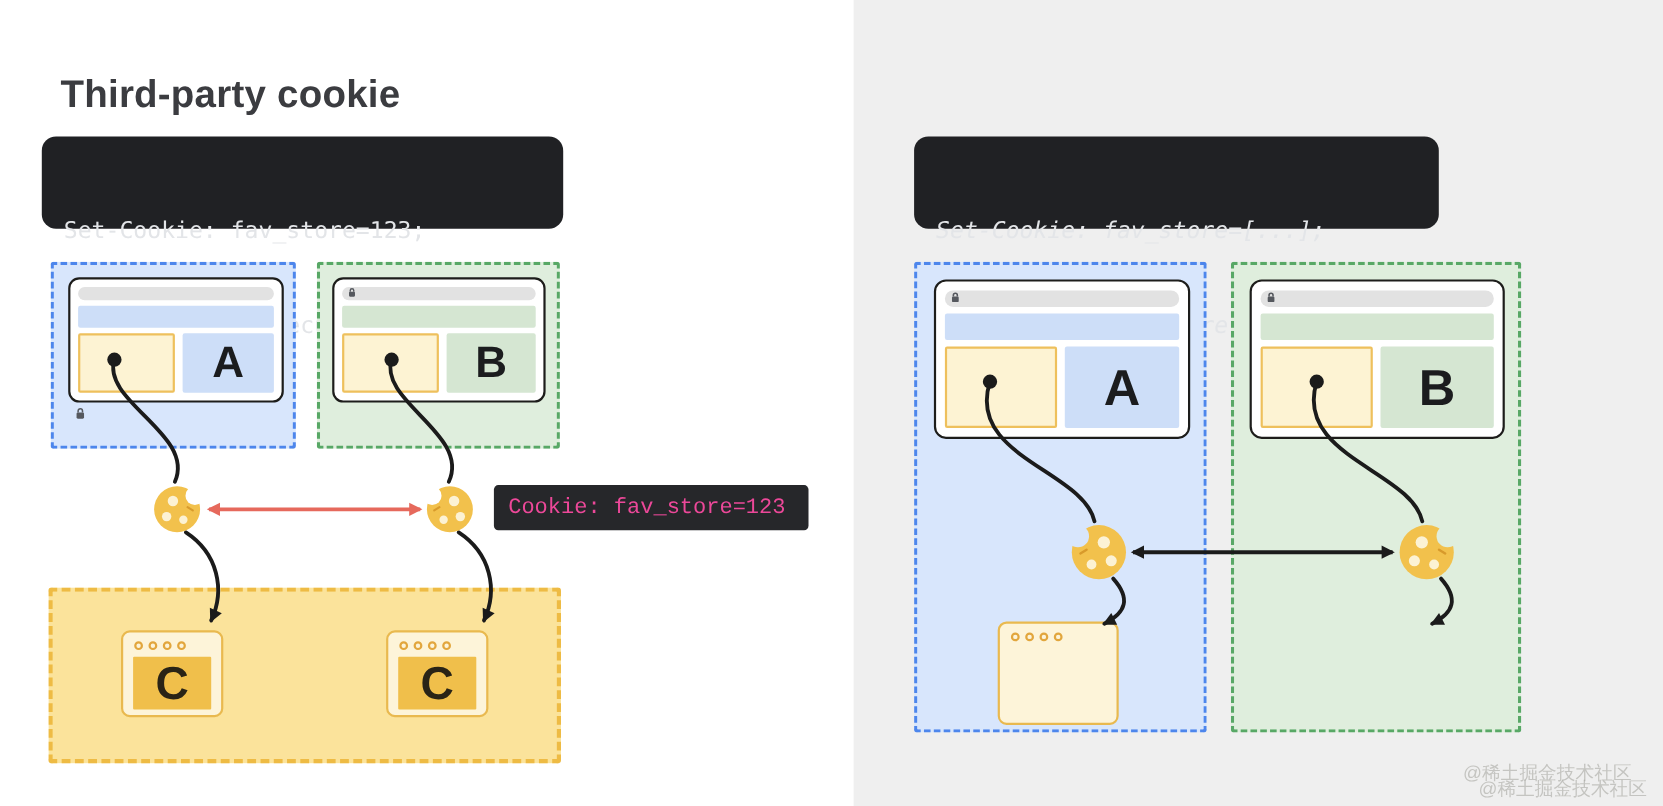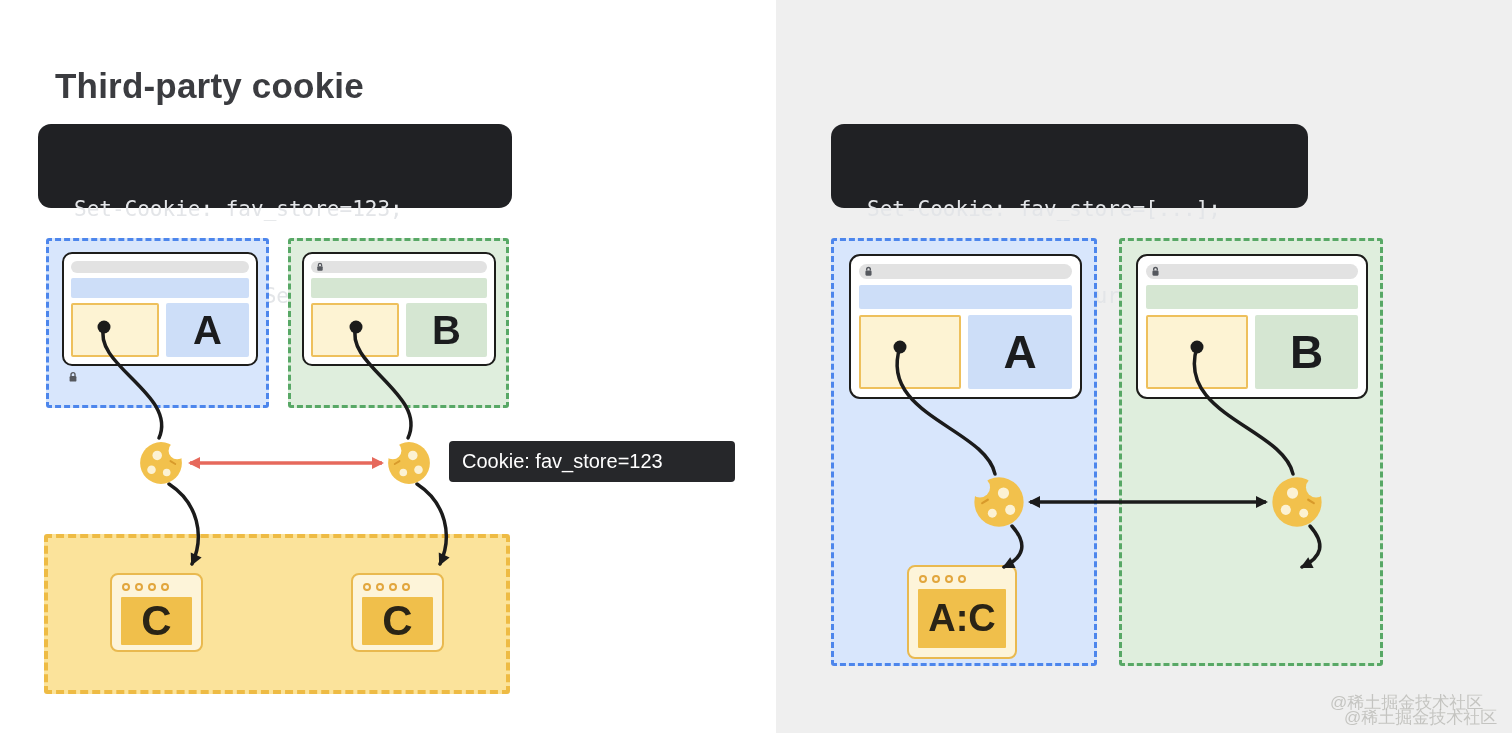--- a/index.html
+++ b/index.html
@@ -15,24 +15,24 @@
     position:absolute; margin:0; font-size:35px; font-weight:600;
     letter-spacing:0.2px; color:#3b3c40;
   }
   .title.left  { left:55px;  top:66px; }
   .title.right { left:840px; top:66px; }
 
   .code {
     position:absolute; box-sizing:border-box; border-radius:13px;
     background:var(--code-bg,#202124); color:var(--code-text,#e3e5e8);
     font-family:"DejaVu Sans Mono","Liberation Mono",monospace;
-    font-size:21px; line-height:29px; padding:13px 36px; white-space:pre;
+    font-size:21px; line-height:29px; padding:13px 20px; white-space:pre;
   }
   .code.left-code  { left:38px;  top:124px; width:474px; height:84px; }
-  .code.right-code { left:831px; top:124px; width:477px; height:84px; }
+  .code.right-code { left:831px; top:124px; width:477px; height:84px;font-style:italic; }
   .code .kw { color:var(--partitioned-keyword,#4d84f2); }
 
   .dashed { position:absolute; box-sizing:border-box; border-radius:3px; }
   .dashed.blue  { background:var(--site-a-fill,#d8e6fc); border:3px dashed var(--site-a-border,#4d86ec); }
   .dashed.green { background:var(--site-b-fill,#dfeedd); border:3px dashed var(--site-b-border,#58a866); }
   .dashed.yellow{ background:var(--site-c-fill,#fbe39b); border:4px dashed var(--site-c-border,#eebb44); }
 
   .box-a-left  { left:46px;  top:238px; width:223px; height:170px; }
   .box-b-left  { left:288px; top:238px; width:221px; height:170px; }
   .box-c-left  { left:44px;  top:534px; width:466px; height:160px; }
@@ -81,21 +81,21 @@
   .c1 { left:110px; top:573px; width:93px;  height:79px; }
   .c2 { left:351px; top:573px; width:93px;  height:79px; }
   .c1 .inner, .c2 .inner { font-size:42px; }
   .ac { left:907px;  top:565px; width:110px; height:94px; }
   .bc { left:1196px; top:565px; width:110px; height:94px; }
   .ac .inner, .bc .inner { font-size:38px; }
 
   .cookie-tag {
     position:absolute; left:449px; top:441px; width:286px; height:41px;
     box-sizing:border-box; background:#26272a; border-radius:4px;
-    color:#ffffff; font-family:Liberation Sans, sans-serif;
+    color:#ec4899; font-family:Liberation Mono, monospace;
     font-size:20px; display:flex; align-items:center; padding-left:13px;
   }
 
   .overlay { position:absolute; left:0; top:0; width:1512px; height:733px;
     pointer-events:none; }
 
   .lock-below { position:absolute; left:68px; top:369px; width:10px; height:12px; }
 
   .watermark { position:absolute; color:#a9a9a3; opacity:0.6; font-size:17px;
     white-space:nowrap; }
@@ -205,21 +205,20 @@
     </div>
   </div>
 
   <div class="cwin ac">
     <div class="dots">
       <span class="dot"></span>
         <span class="dot"></span>
         <span class="dot"></span>
         <span class="dot"></span>
     </div>
-    <div class="inner">A:C</div>
   </div>
 
   <svg class="overlay" viewBox="0 0 1512 733">
     <defs>
       <marker id="ab-end" markerUnits="userSpaceOnUse" markerWidth="15" markerHeight="15" refX="11" refY="7.5" orient="auto">
         <path d="M1,1.5 L13,7.5 L1,13.5 Z" fill="#1b1b1b"></path>
       </marker>
       <marker id="ab-start" markerUnits="userSpaceOnUse" markerWidth="15" markerHeight="15" refX="11" refY="7.5" orient="auto-start-reverse">
         <path d="M1,1.5 L13,7.5 L1,13.5 Z" fill="#1b1b1b"></path>
       </marker>

